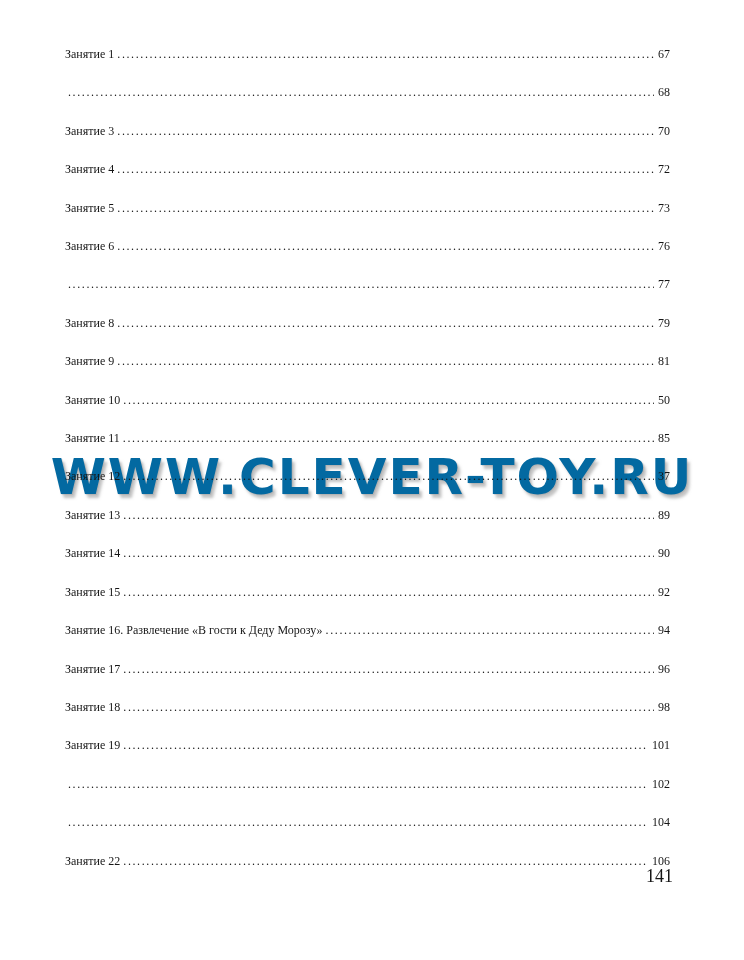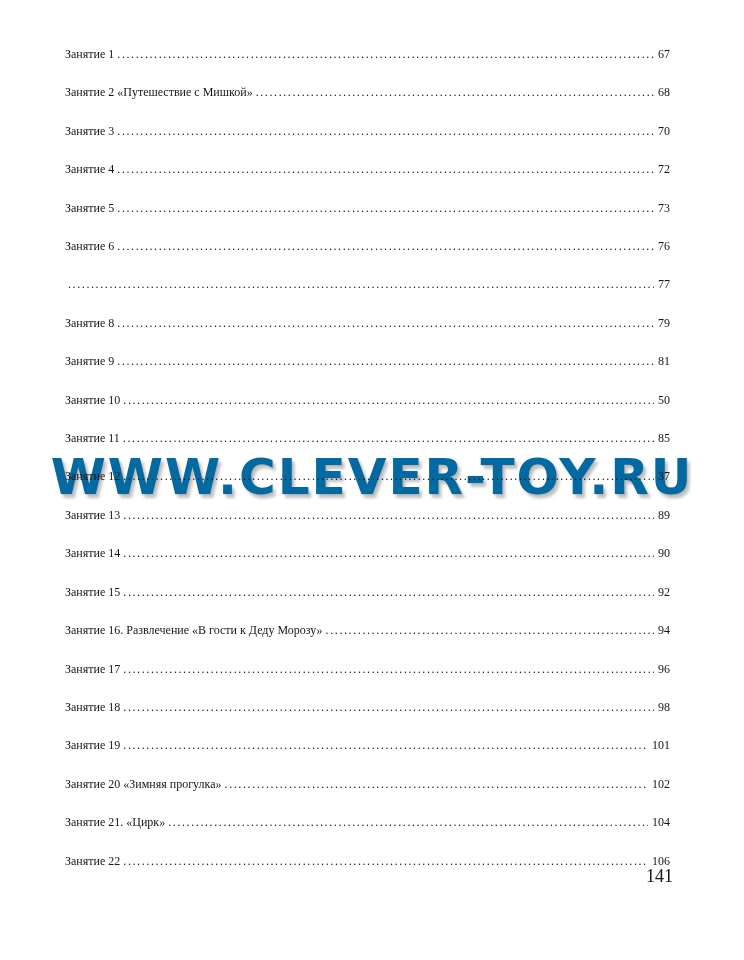--- a/index.html
+++ b/index.html
@@ -73,21 +73,20 @@
 
 <div class="watermark">WWW.CLEVER-TOY.RU</div>
 
 <div class="toc">
     <div class="toc-row">
       <span class="toc-label">Занятие 1</span>
       <span class="toc-dots">................................................................................................................................................................................................................................................</span>
       <span class="toc-page">67</span>
     </div>
     <div class="toc-row">
-      <span class="toc-label">Занятие 2 «Путешествие с Мишкой»</span>
       <span class="toc-dots">................................................................................................................................................................................................................................................</span>
       <span class="toc-page">68</span>
     </div>
     <div class="toc-row">
       <span class="toc-label">Занятие 3</span>
       <span class="toc-dots">................................................................................................................................................................................................................................................</span>
       <span class="toc-page">70</span>
     </div>
     <div class="toc-row">
       <span class="toc-label">Занятие 4</span>
@@ -162,26 +161,24 @@
       <span class="toc-label">Занятие 18</span>
       <span class="toc-dots">................................................................................................................................................................................................................................................</span>
       <span class="toc-page">98</span>
     </div>
     <div class="toc-row">
       <span class="toc-label">Занятие 19</span>
       <span class="toc-dots">................................................................................................................................................................................................................................................</span>
       <span class="toc-page">101</span>
     </div>
     <div class="toc-row">
-      <span class="toc-label">Занятие 20 «Зимняя прогулка»</span>
       <span class="toc-dots">................................................................................................................................................................................................................................................</span>
       <span class="toc-page">102</span>
     </div>
     <div class="toc-row">
-      <span class="toc-label">Занятие 21. «Цирк»</span>
       <span class="toc-dots">................................................................................................................................................................................................................................................</span>
       <span class="toc-page">104</span>
     </div>
     <div class="toc-row">
       <span class="toc-label">Занятие 22</span>
       <span class="toc-dots">................................................................................................................................................................................................................................................</span>
       <span class="toc-page">106</span>
     </div>
   </div>
 

